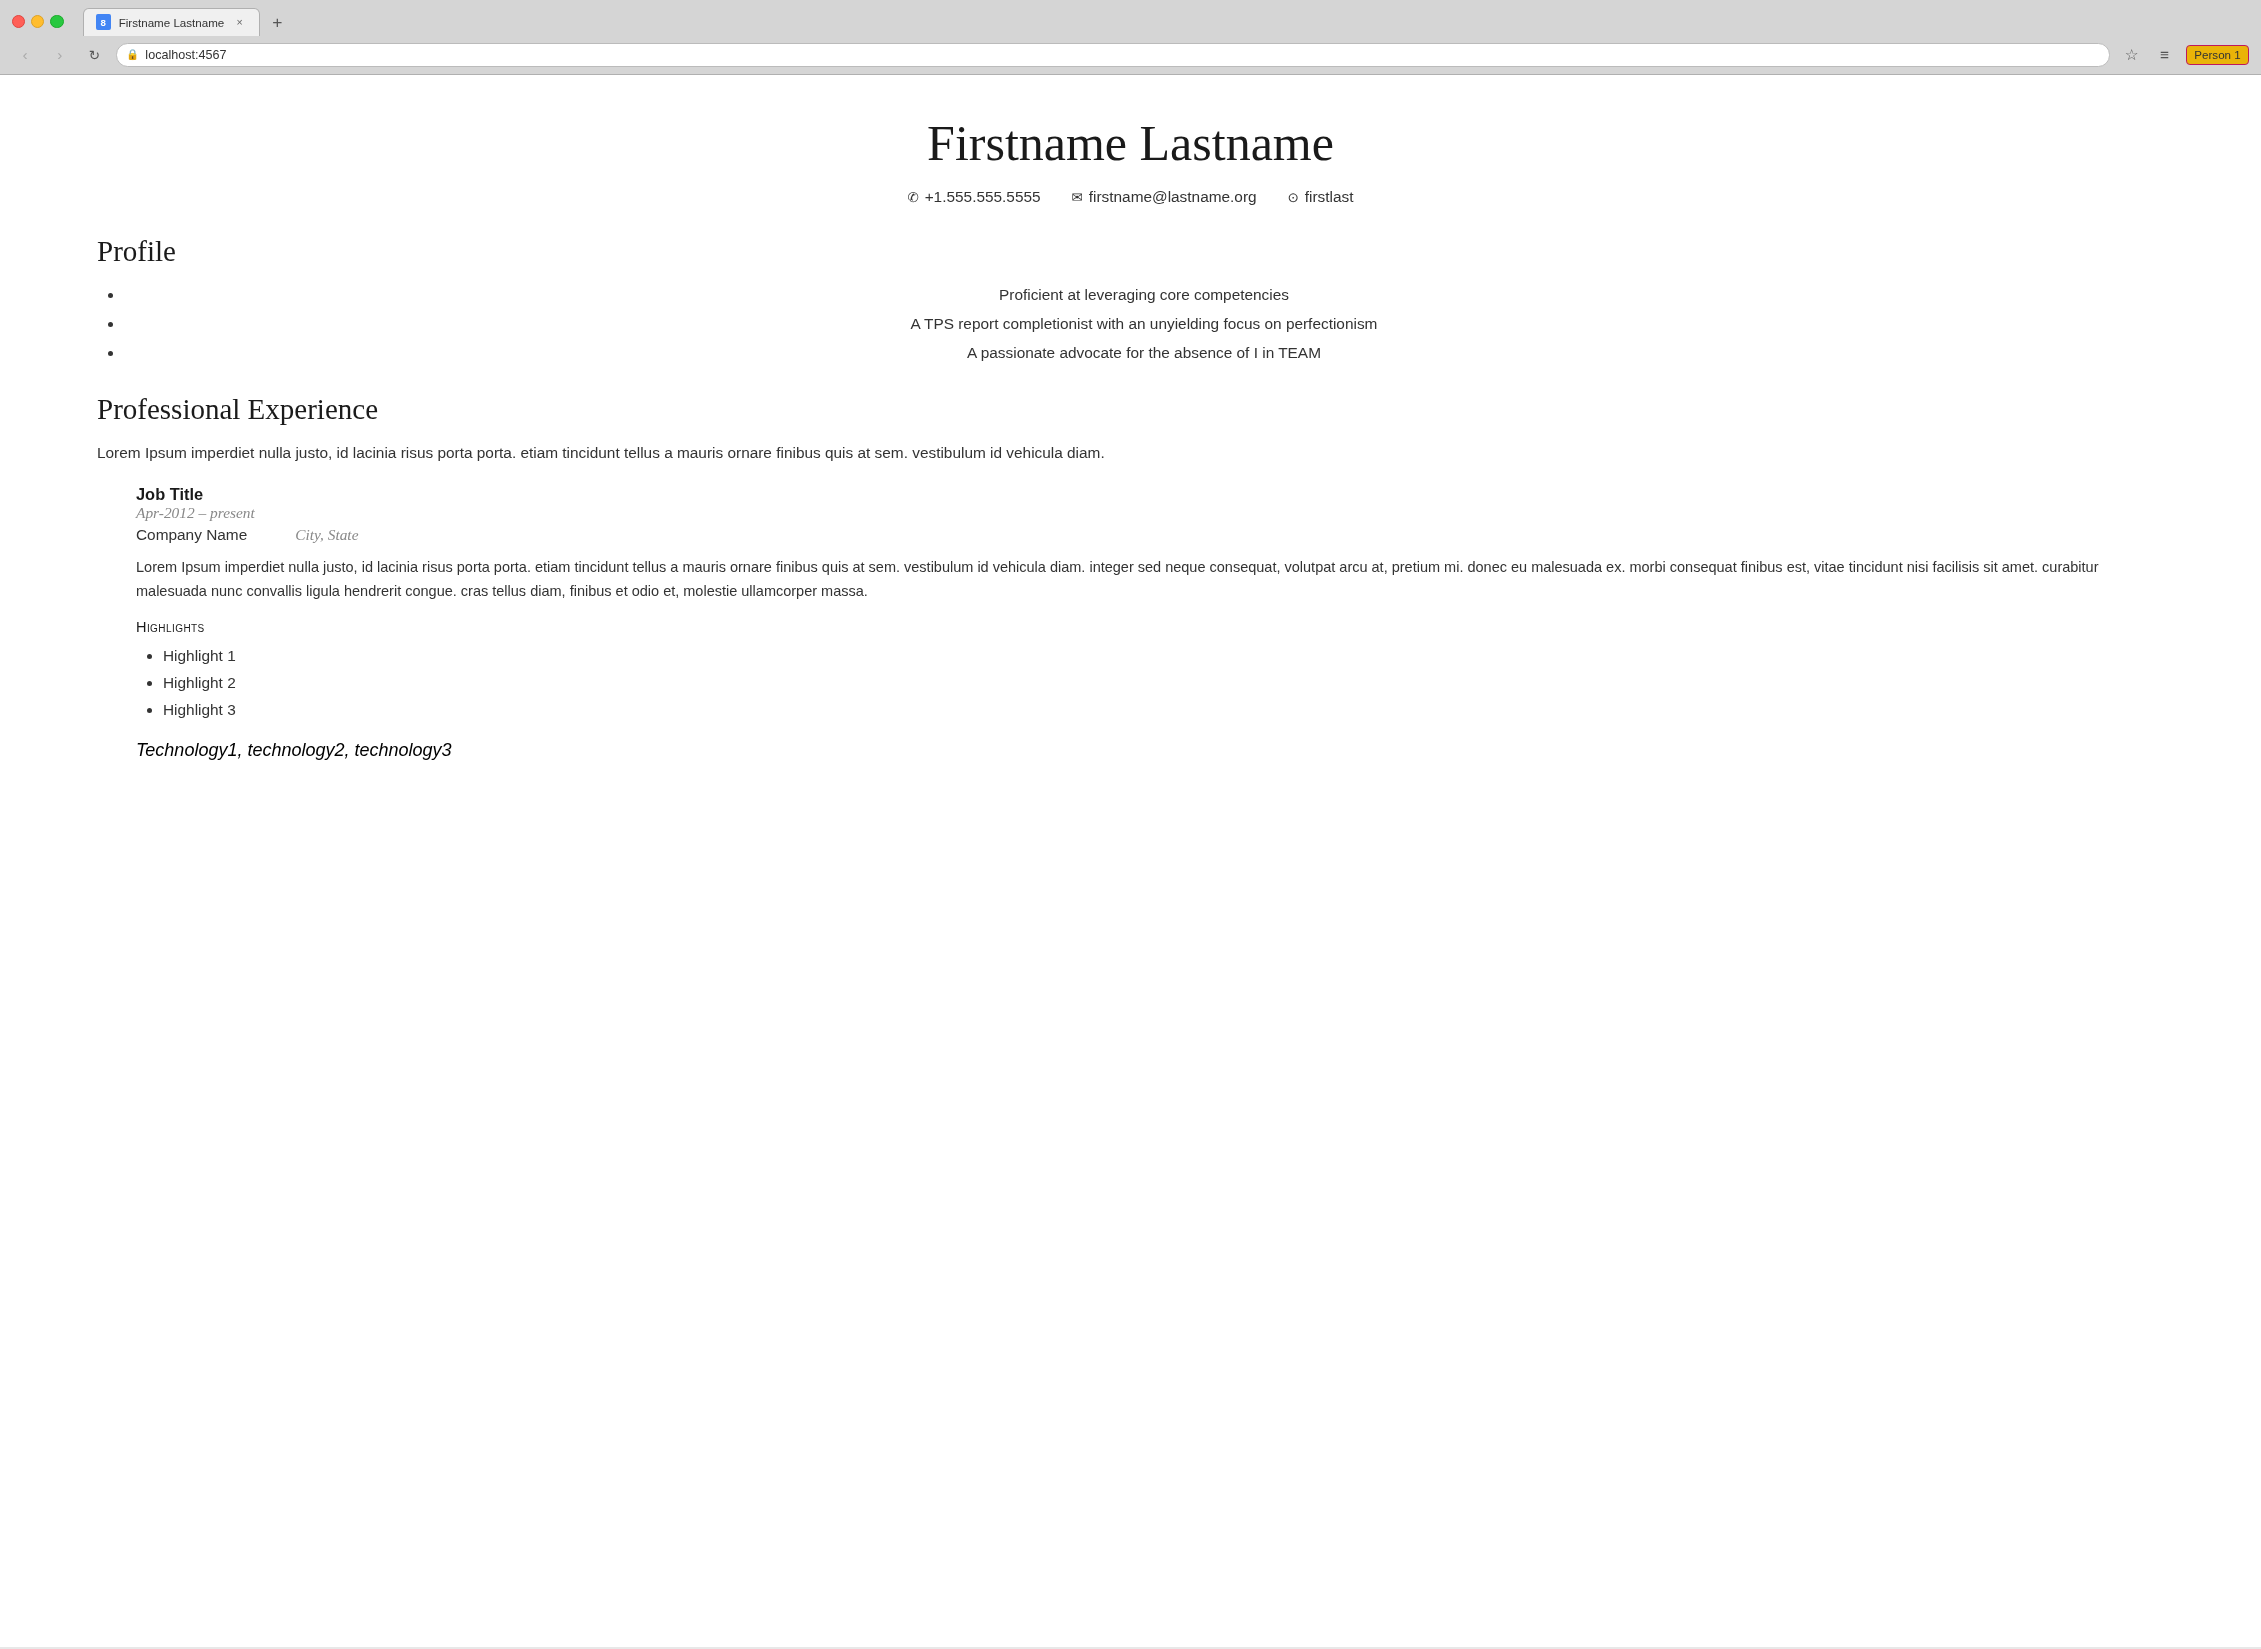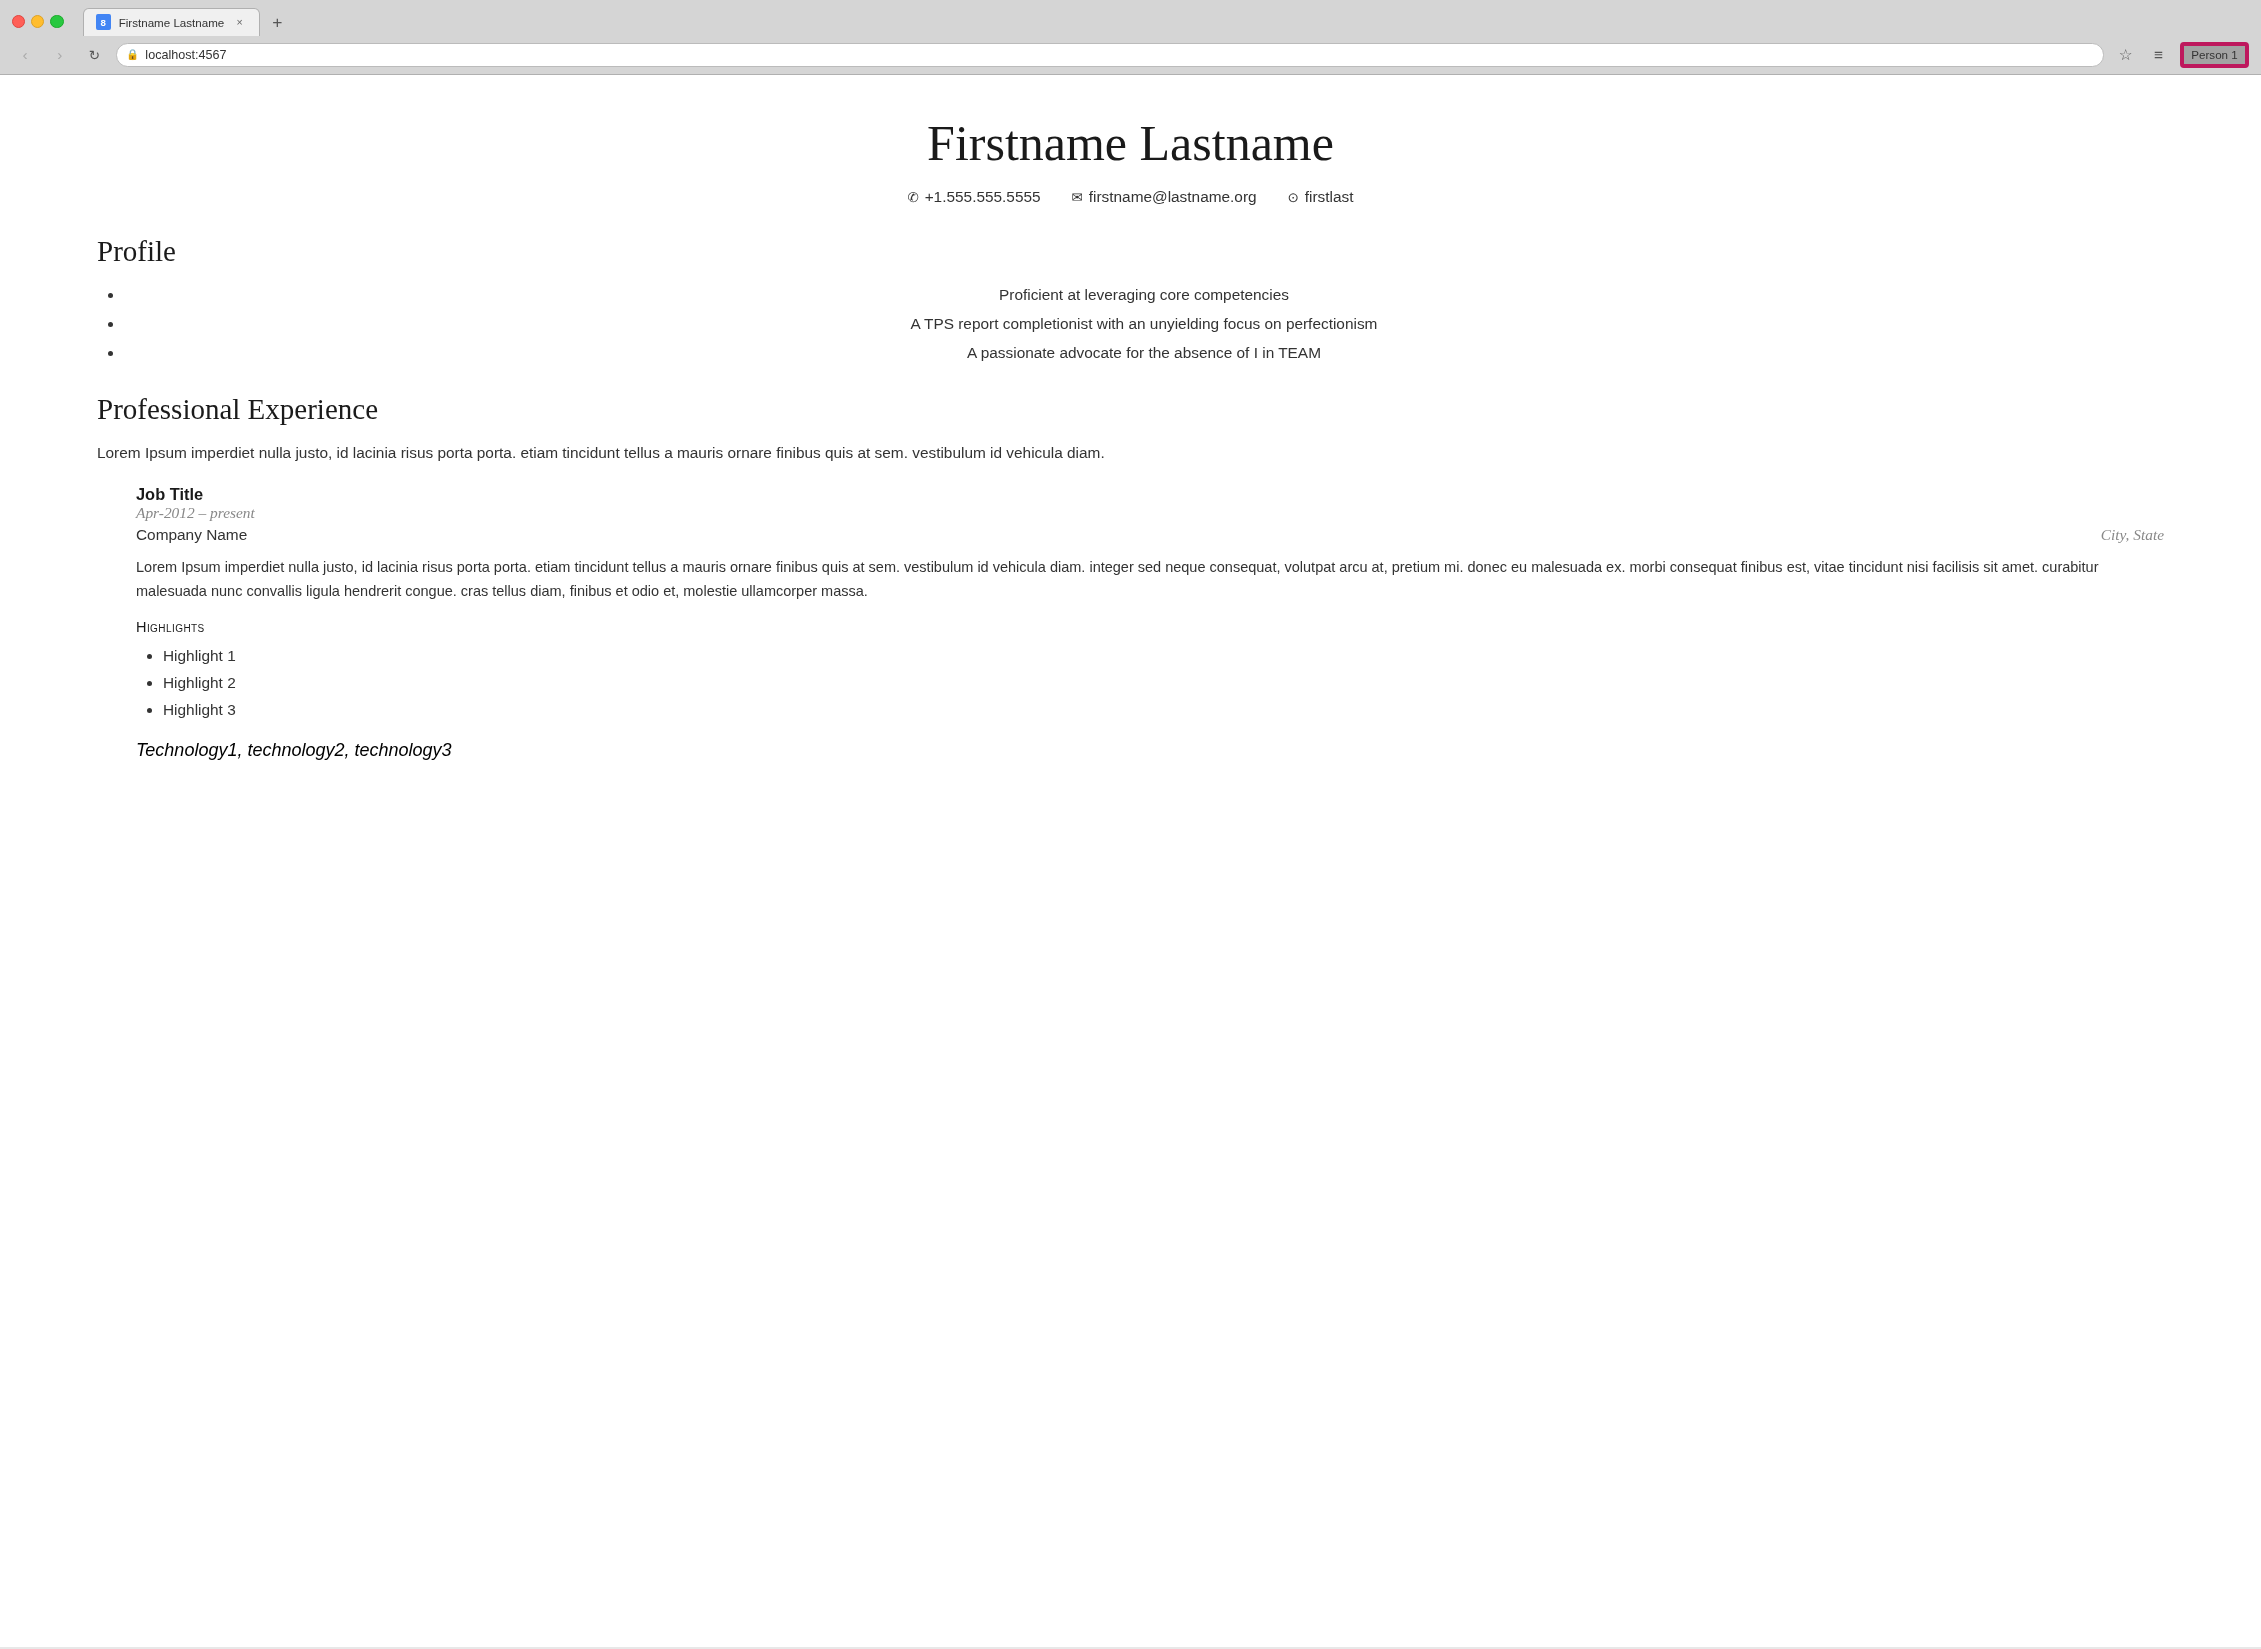--- a/index.html
+++ b/index.html
@@ -183,22 +183,22 @@
       height: 27px;
       display: flex;
       align-items: center;
       justify-content: center;
       font-size: 15.4px;
       color: #555;
       cursor: pointer;
     }
 
     .person-btn {
-      background: #a3a3a3;
-      border: 4px solid #be185d;
+      background: #eab308;
+      border: 1px solid #be185d;
       border-radius: 3.9px;
       padding: 2.9px 7.7px;
       font-size: 11.6px;
       color: #333;
       cursor: pointer;
     }
 
     
     .page-content {
       background: white;
@@ -293,22 +293,23 @@
 
     .job-dates {
       font-size: 15.4px;
       color: #888;
       font-style: italic;
       font-family: Georgia, serif;
     }
 
     .job-company-row {
       display: flex;
-      justify-content: space-between;
+      justify-content: flex-start;
       margin-bottom: 11.6px;
+      gap: 48px;
     }
 
     .job-company {
       font-size: 15.4px;
       color: #333;
     }
 
     .job-location {
       font-size: 15.4px;
       color: #888;

